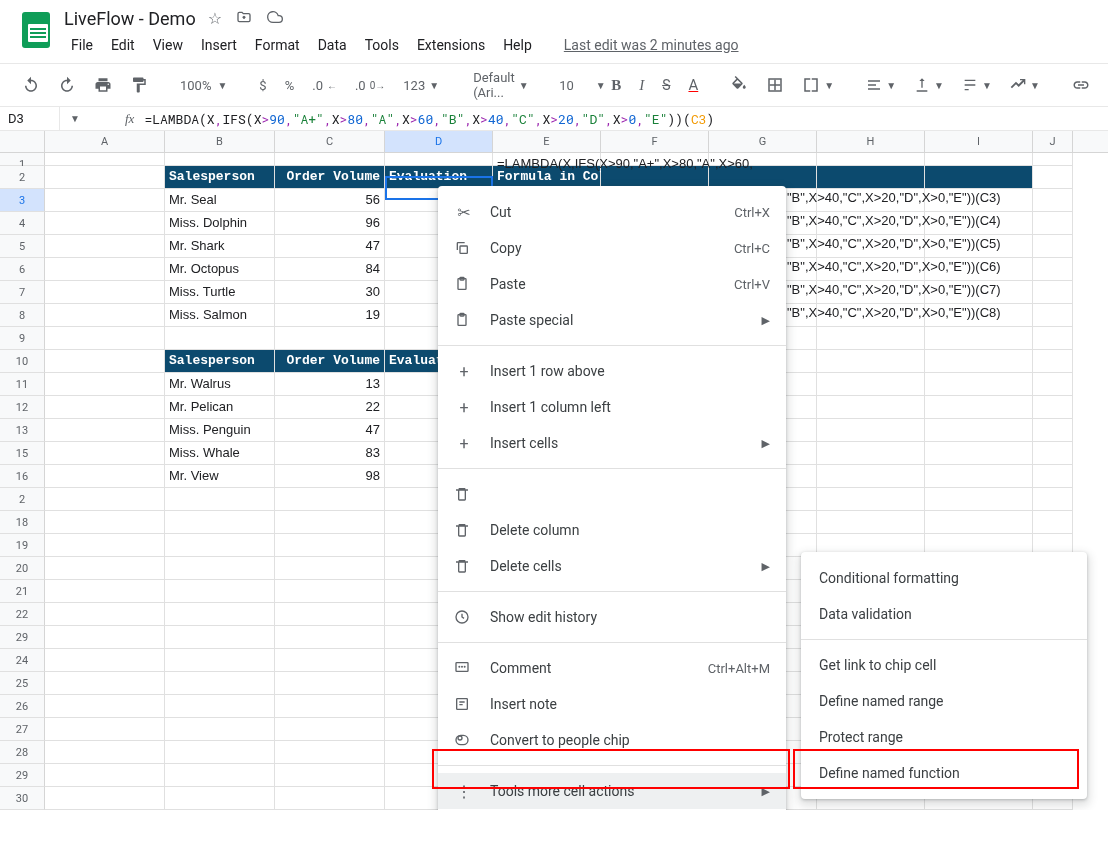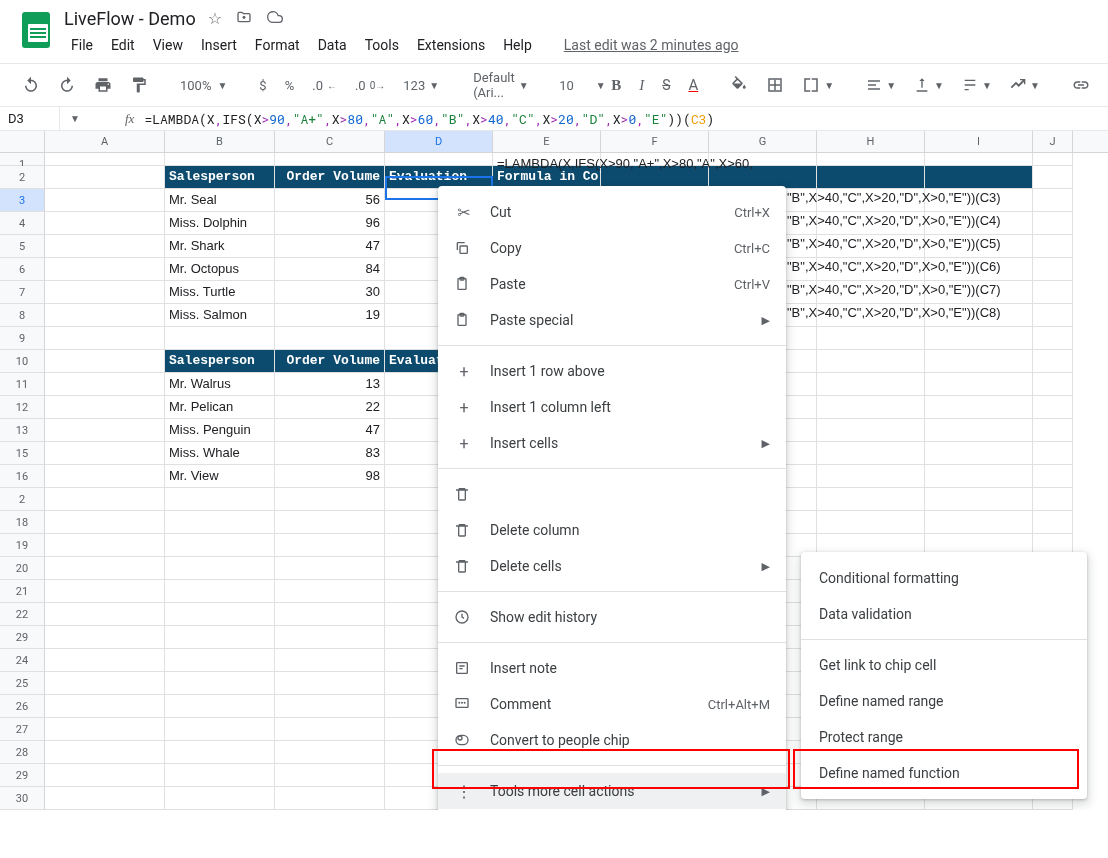--- a/index.html
+++ b/index.html
@@ -770,35 +770,35 @@
             <circle cx="12" cy="12" r="9"></circle>
             <path d="M12 7v5l3 2"></path>
           </svg>
         </span>
       <span class="mi-label">Show edit history</span>
     </div>
     <div class="menu-sep"></div>
     <div class="menu-item">
       <span class="mi-icon">
           <svg width="16" height="16" viewBox="0 0 24 24" fill="none" stroke="#5f6368" stroke-width="2">
+            <rect x="3" y="4" width="18" height="13" rx="1"></rect>
+            <path d="M12 10h0M8 10h0M16 10h0" stroke-linecap="round" stroke-width="3"></path>
+          </svg>
+        </span>
+      <span class="mi-label">Comment</span>
+      <span class="mi-shortcut">Ctrl+Alt+M</span>
+    </div>
+    <div class="menu-item">
+      <span class="mi-icon">
+          <svg width="16" height="16" viewBox="0 0 24 24" fill="none" stroke="#5f6368" stroke-width="2">
             <rect x="4" y="4" width="16" height="16" rx="1"></rect>
             <path d="M8 9h8M8 13h5"></path>
           </svg>
         </span>
       <span class="mi-label">Insert note</span>
-    </div>
-    <div class="menu-item">
-      <span class="mi-icon">
-          <svg width="16" height="16" viewBox="0 0 24 24" fill="none" stroke="#5f6368" stroke-width="2">
-            <rect x="3" y="4" width="18" height="13" rx="1"></rect>
-            <path d="M12 10h0M8 10h0M16 10h0" stroke-linecap="round" stroke-width="3"></path>
-          </svg>
-        </span>
-      <span class="mi-label">Comment</span>
-      <span class="mi-shortcut">Ctrl+Alt+M</span>
     </div>
     <div class="menu-item">
       <span class="mi-icon">
           <svg width="16" height="16" viewBox="0 0 24 24" fill="none" stroke="#5f6368" stroke-width="2">
             <circle cx="9" cy="9" r="3"></circle>
             <rect x="3" y="5" width="18" height="14" rx="7"></rect>
           </svg>
         </span>
       <span class="mi-label">Convert to people chip</span>
     </div>

